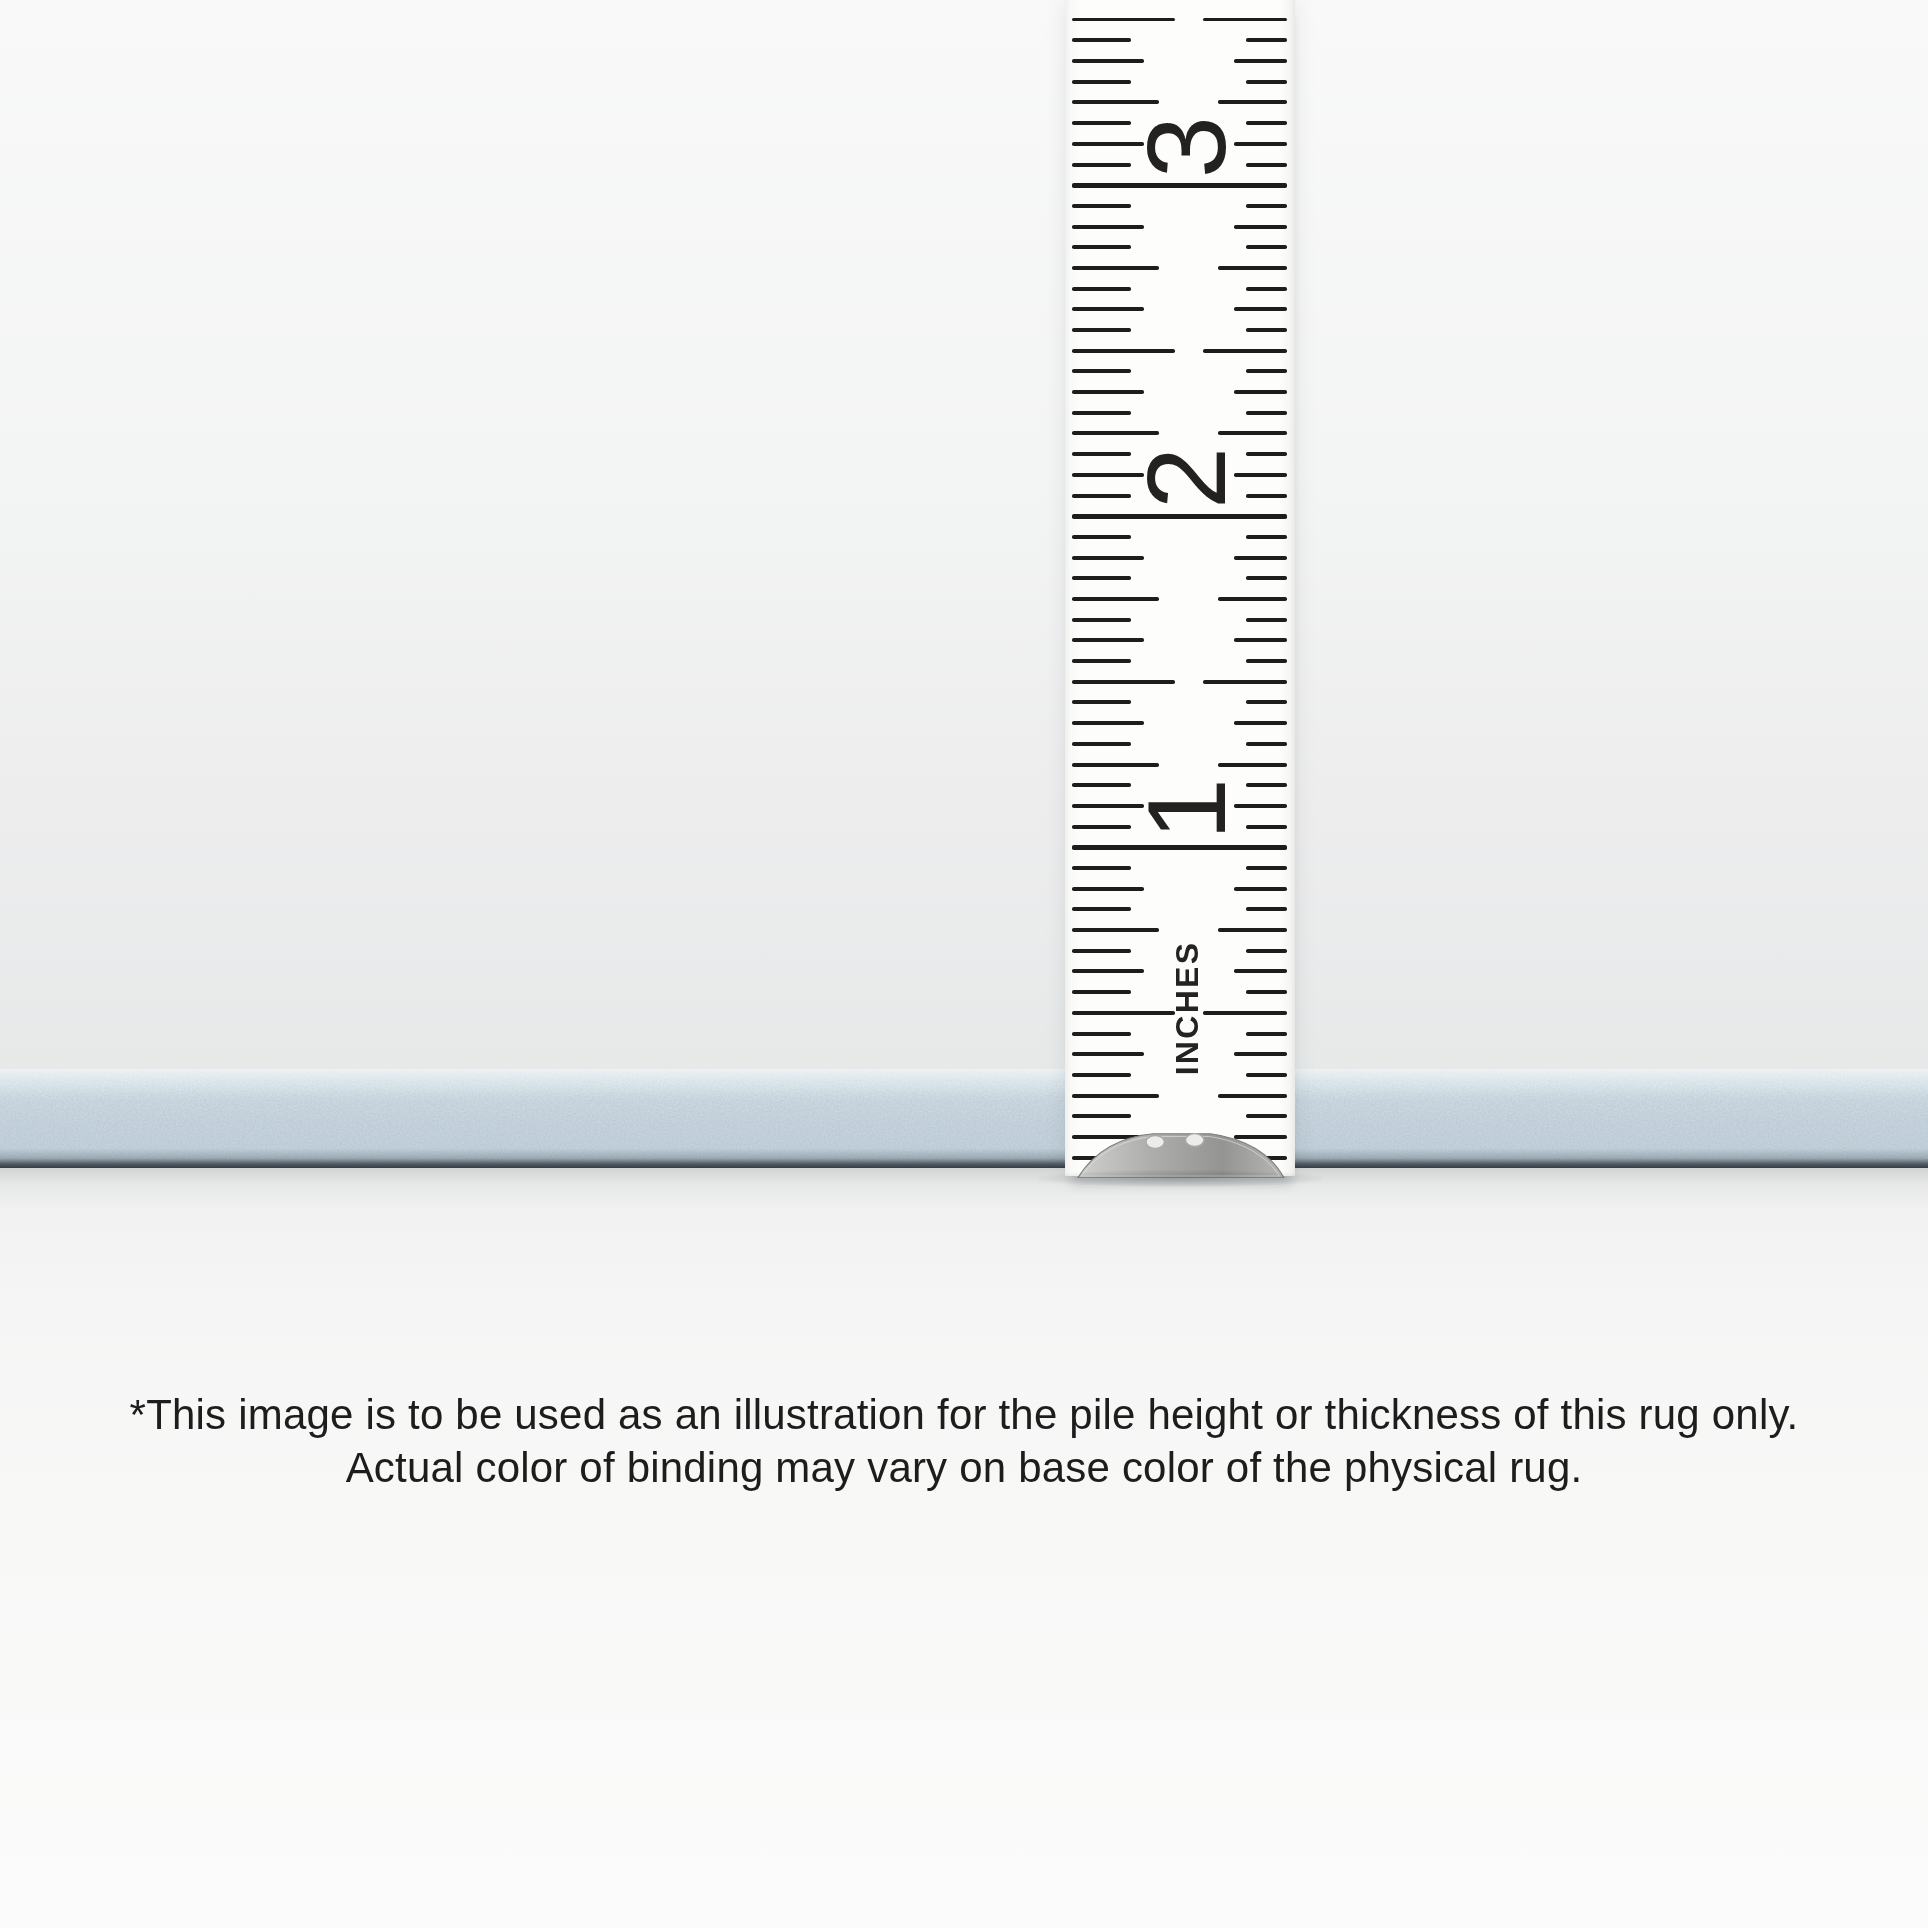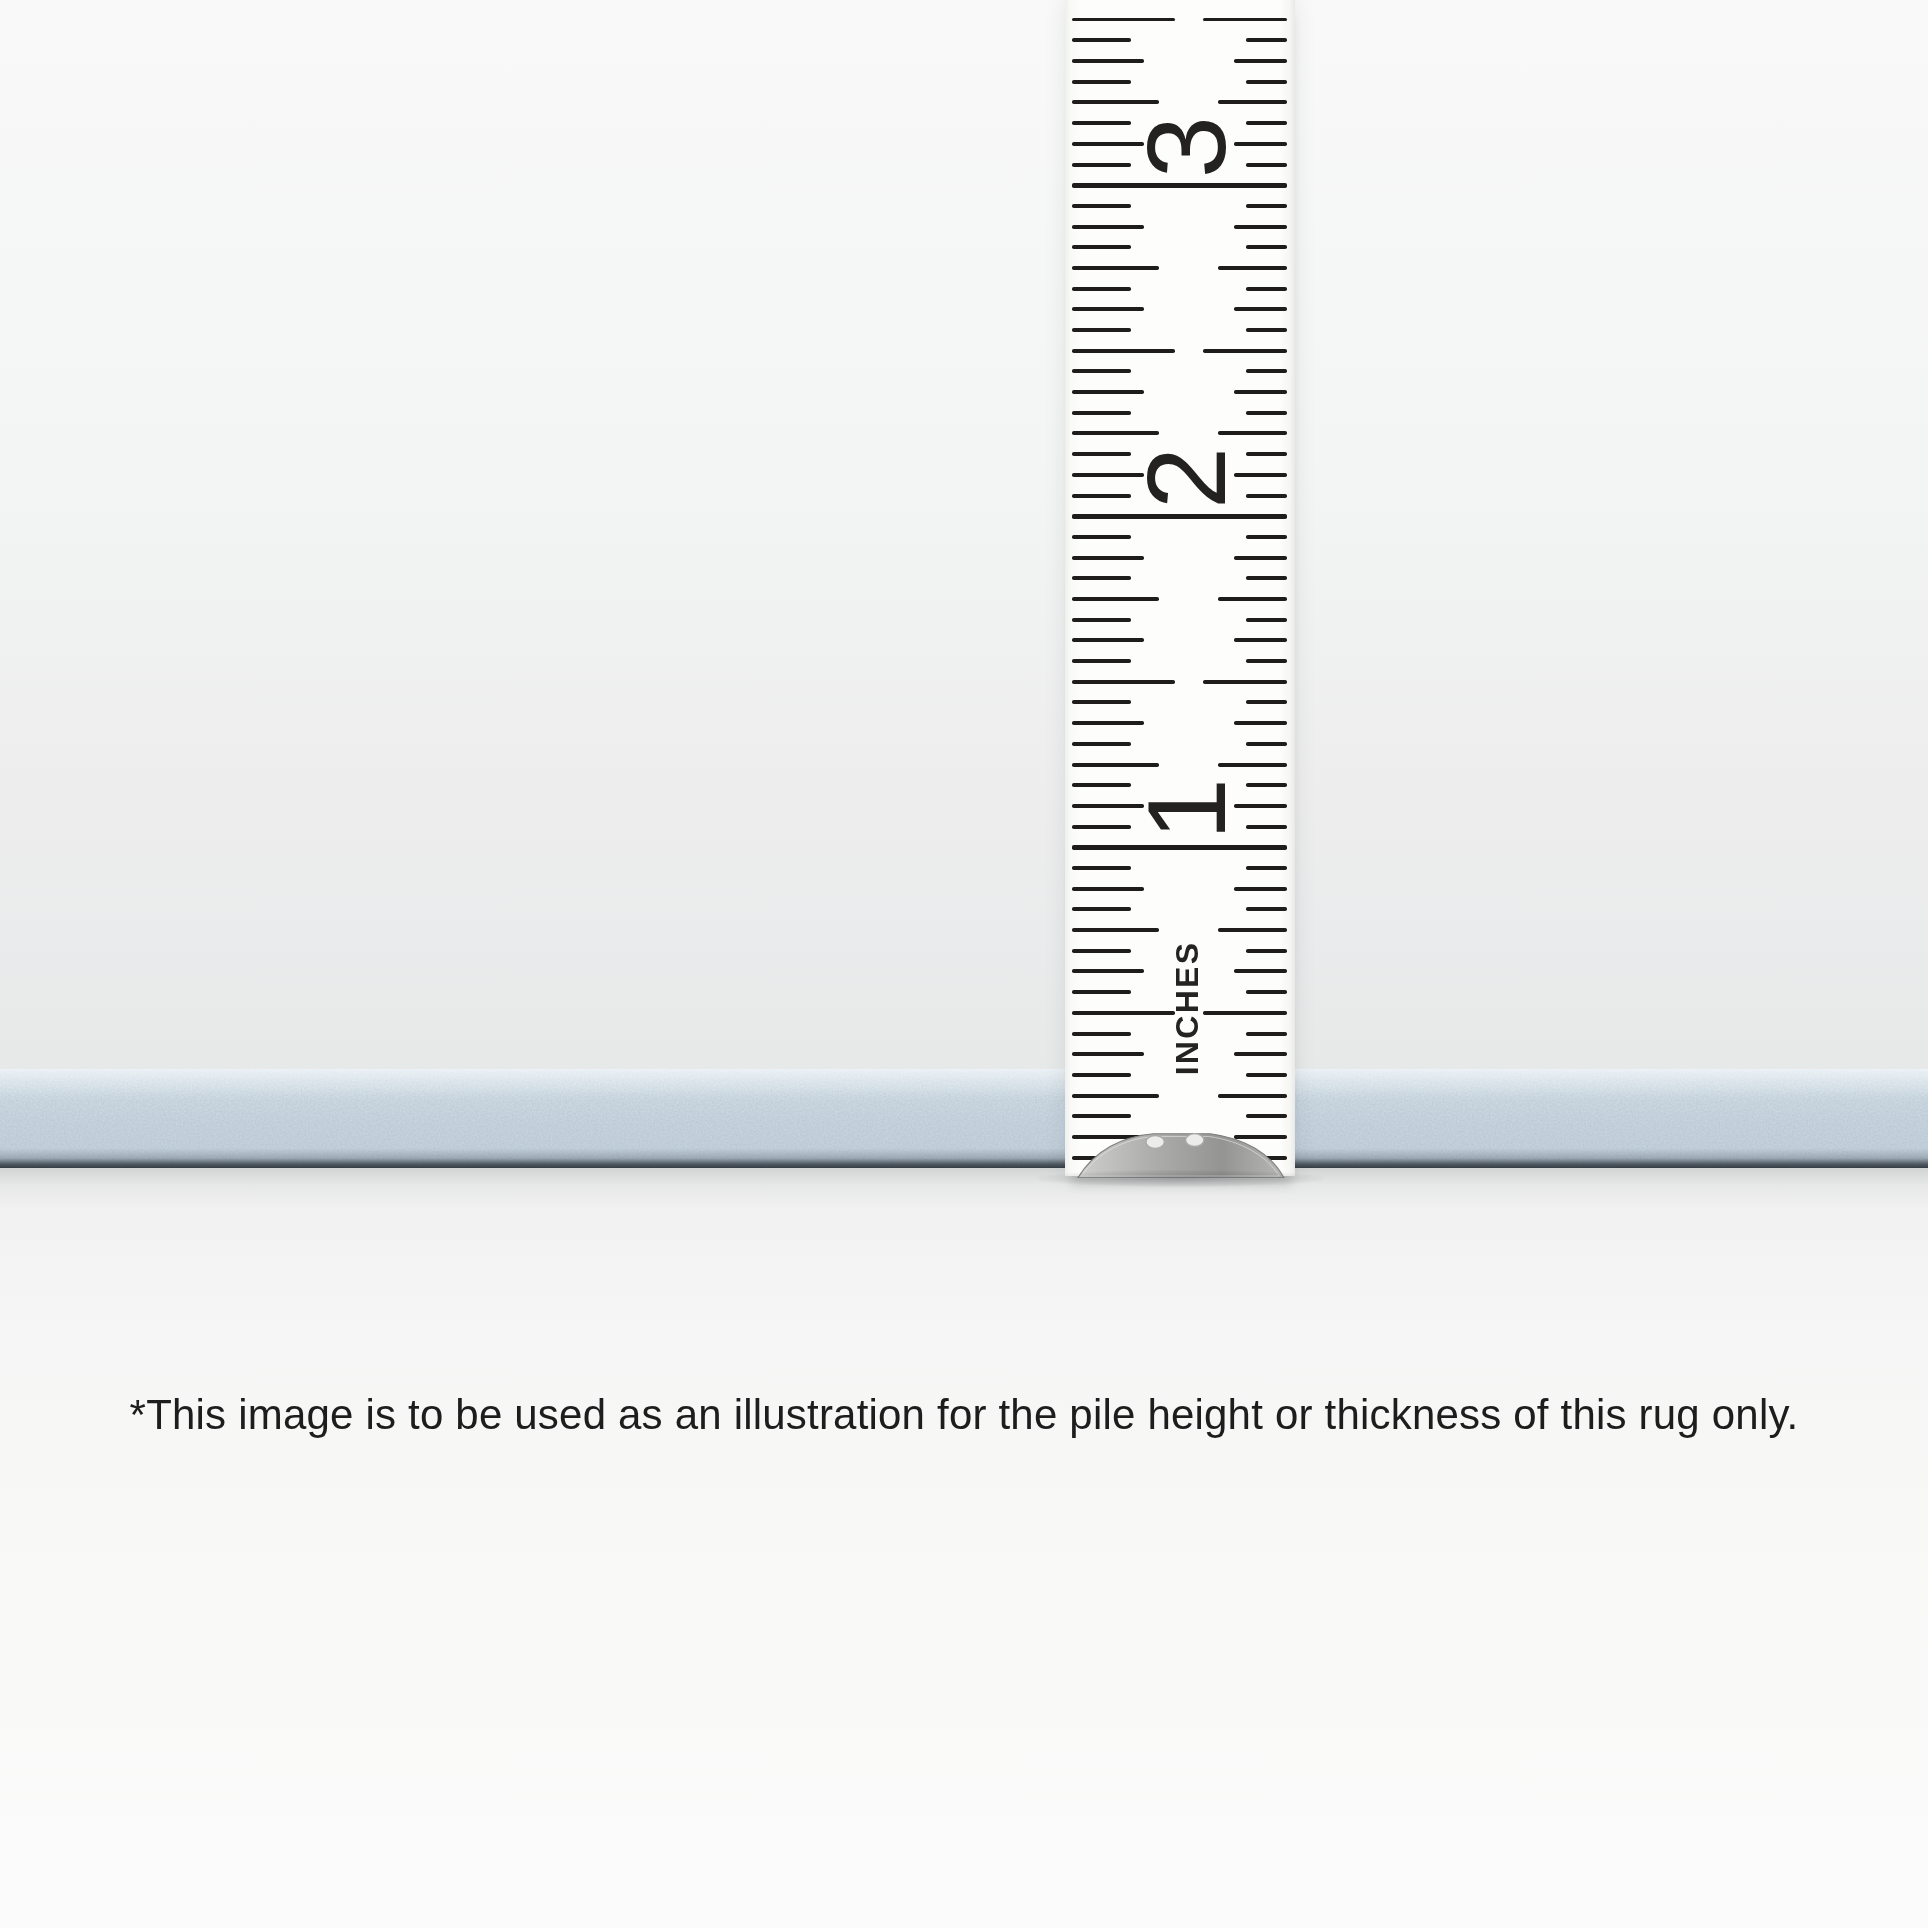--- a/index.html
+++ b/index.html
@@ -199,16 +199,17 @@
       <path d="M18,52 C36,26 64,12 97,9 L156,9 C192,14 219,30 233,52 Z" fill="none" stroke="#e4e4e2" stroke-width="1" opacity="0.7"></path>
       <ellipse cx="98" cy="15" rx="10" ry="7" fill="#ececea" stroke="#a9a9a7" stroke-width="1.5"></ellipse>
       <ellipse cx="141" cy="13" rx="10" ry="7" fill="#ececea" stroke="#a9a9a7" stroke-width="1.5"></ellipse>
     </svg>
   </div>
 
   <div class="tip-shadow"></div>
 
   <div class="disclaimer">
     <div>*This image is to be used as an illustration for the pile height or thickness of this rug only.</div>
+    <div>Actual color of binding may vary on base color of the physical rug.</div>
   </div>
 
 </div>
 
 
 </body></html>

